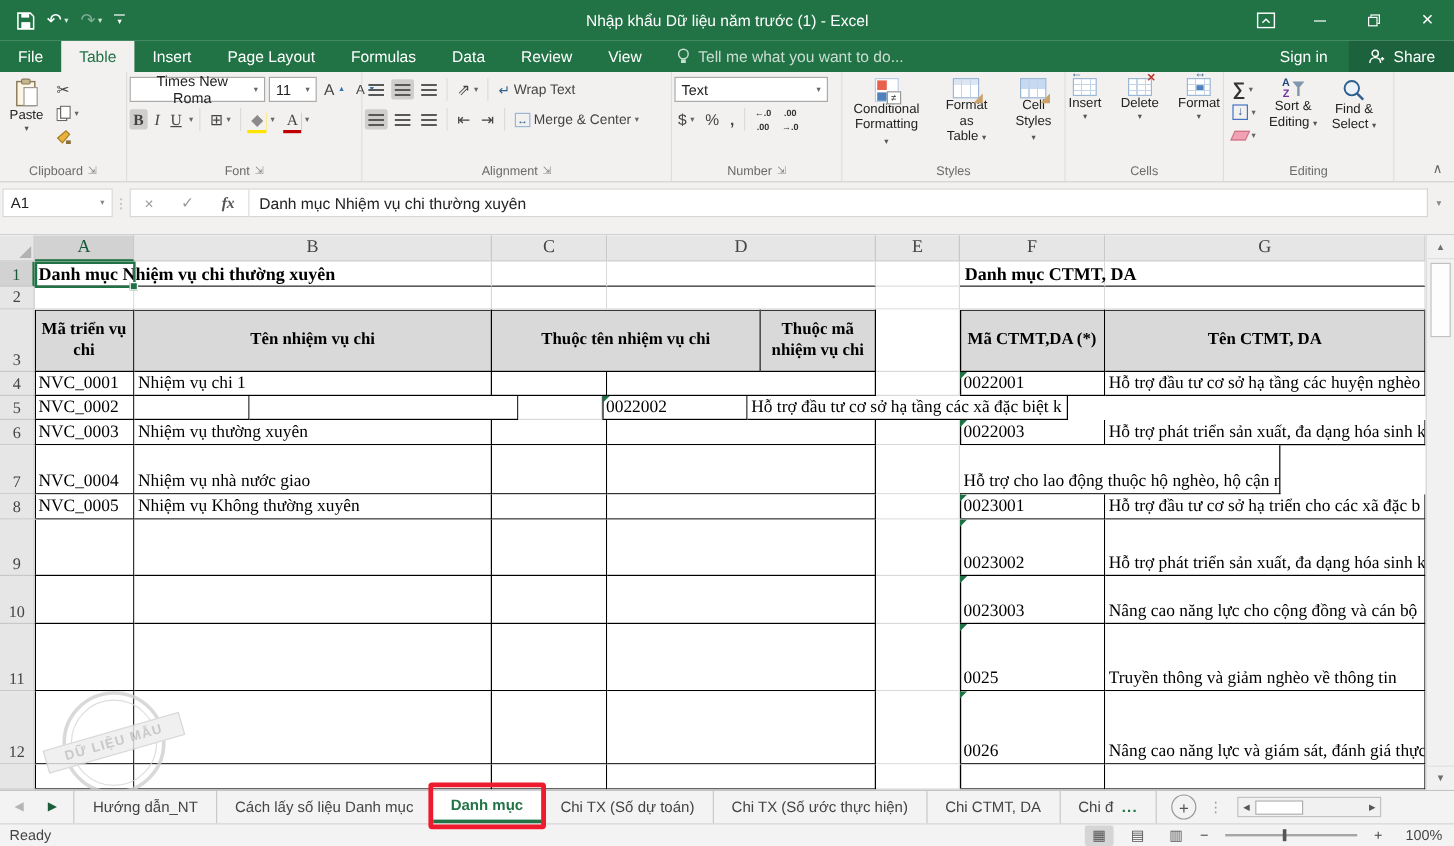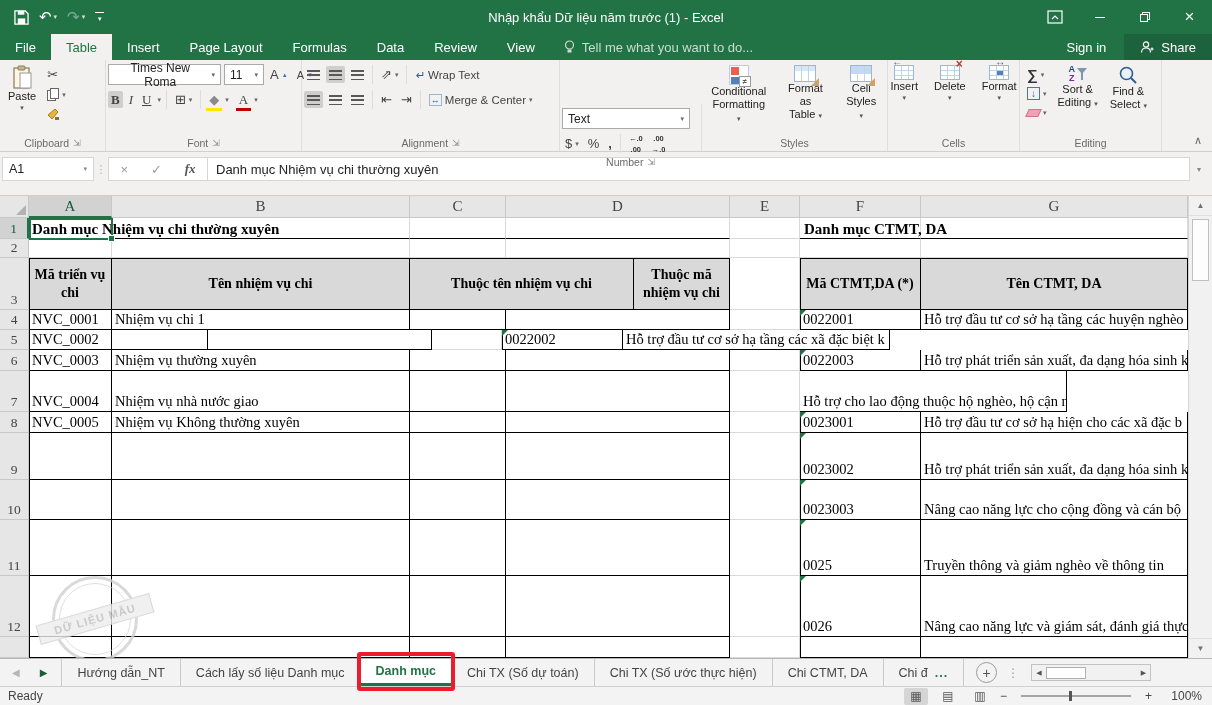--- a/index.html
+++ b/index.html
@@ -375,21 +375,21 @@
               <span class="caret">▾</span>
             </span>
         </div>
       </div>
       <div class="rlabel">
           <span>Alignment</span>
           <span class="launcher">⇲</span>
         </div>
     </div>
 
-    <div class="rgroup" style="width:142px;margin-top:44px;">
+    <div class="rgroup" style="width:142px;">
       <div class="rmain" style="flex-direction:column;">
         <div class="frow">
           <div class="combo" style="width:128px;">
               <span>Text</span>
               <span class="caret">▾</span>
             </div>
         </div>
         <div class="frow">
           <span class="minibtn">
               <span>$</span>
@@ -670,21 +670,21 @@
           <div class="cell tbl" style="width: 298px;">
             <span>Nhiệm vụ Không thường xuyên</span>
           </div>
           <div class="cell tbl" style="width: 96px;"></div>
           <div class="cell tbl" style="width: 224px;"></div>
           <div class="cell" style="width: 70px;"></div>
           <div class="cell tbl tri" style="width: 121px; box-shadow: rgb(0, 0, 0) 1px 0px inset;">
             <span>0023001</span>
           </div>
           <div class="cell tbl" style="width: 267px;">
-            <span>Hỗ trợ đầu tư cơ sở hạ hiện cho các xã đặc b</span>
+            <span>Hỗ trợ đầu tư cơ sở hạ triển cho các xã đặc b</span>
           </div>
         </div>
         <div class="grow" style="height: 47px;">
           <div class="rhead">9</div>
           <div class="cell tbl" style="width: 83px; box-shadow: rgb(0, 0, 0) 1px 0px inset;"></div>
           <div class="cell tbl" style="width: 298px;"></div>
           <div class="cell tbl" style="width: 96px;"></div>
           <div class="cell tbl" style="width: 224px;"></div>
           <div class="cell" style="width: 70px;"></div>
           <div class="cell tbl tri" style="width: 121px; box-shadow: rgb(0, 0, 0) 1px 0px inset;">

